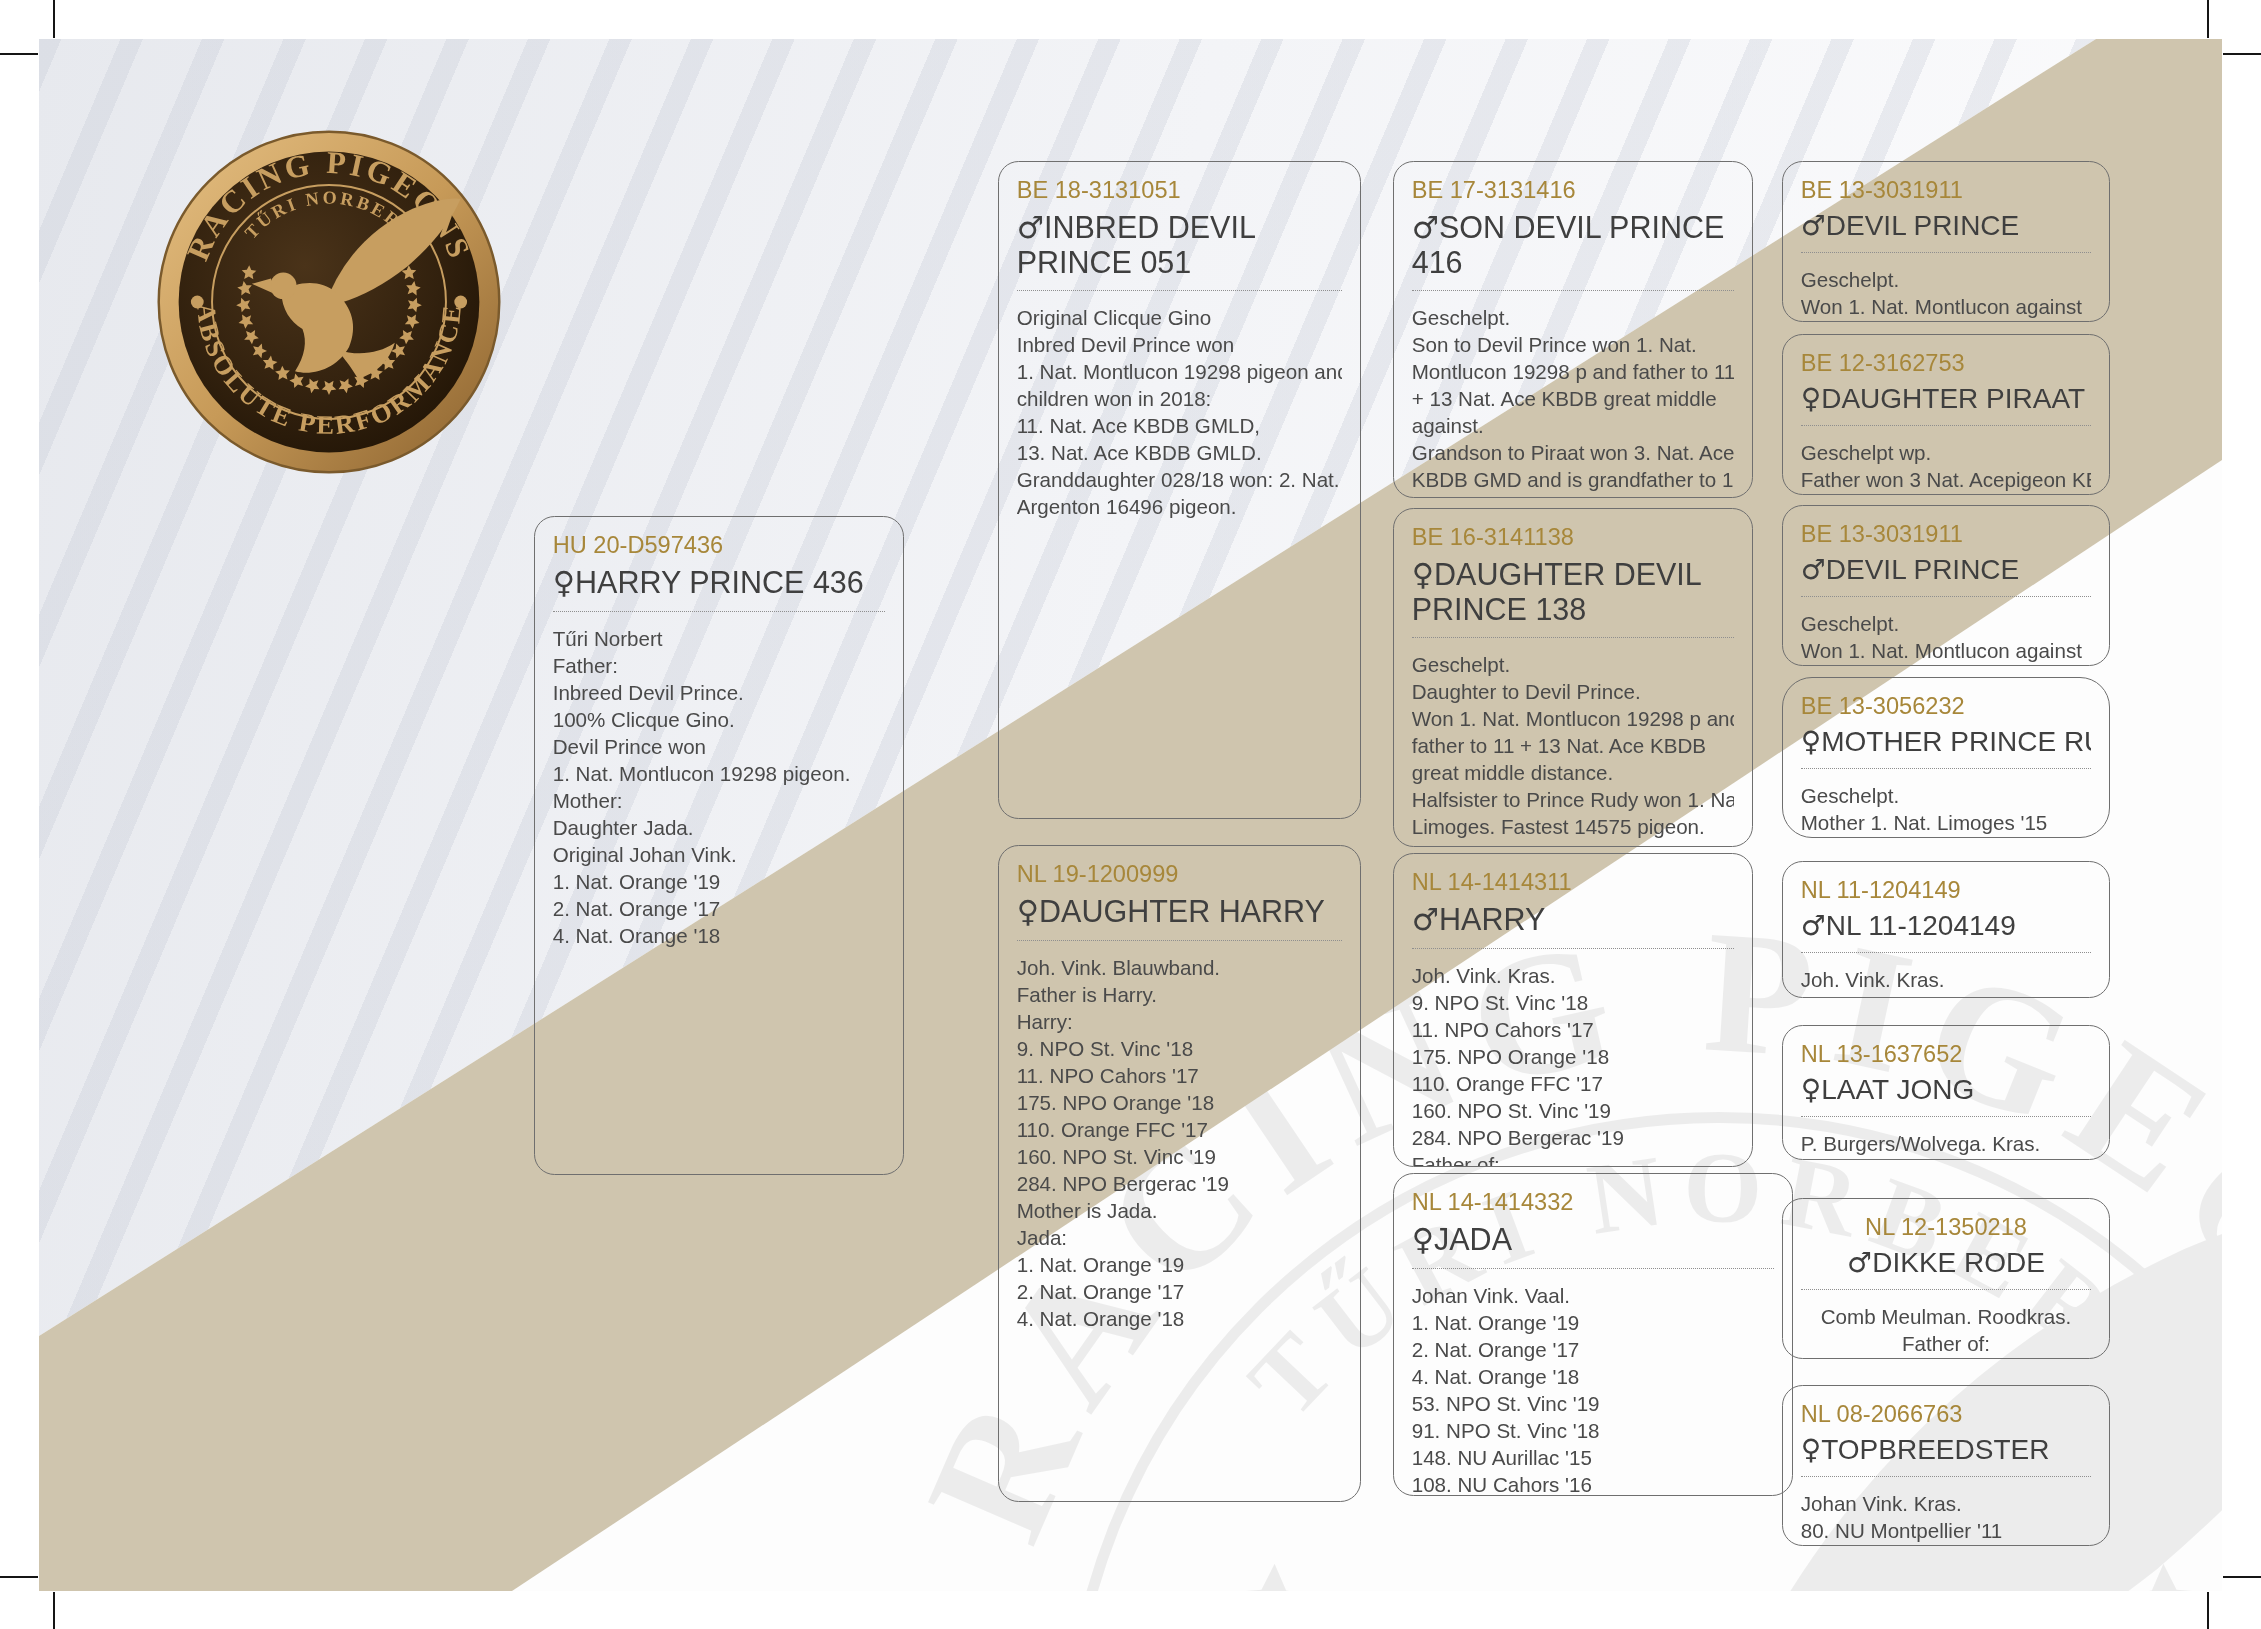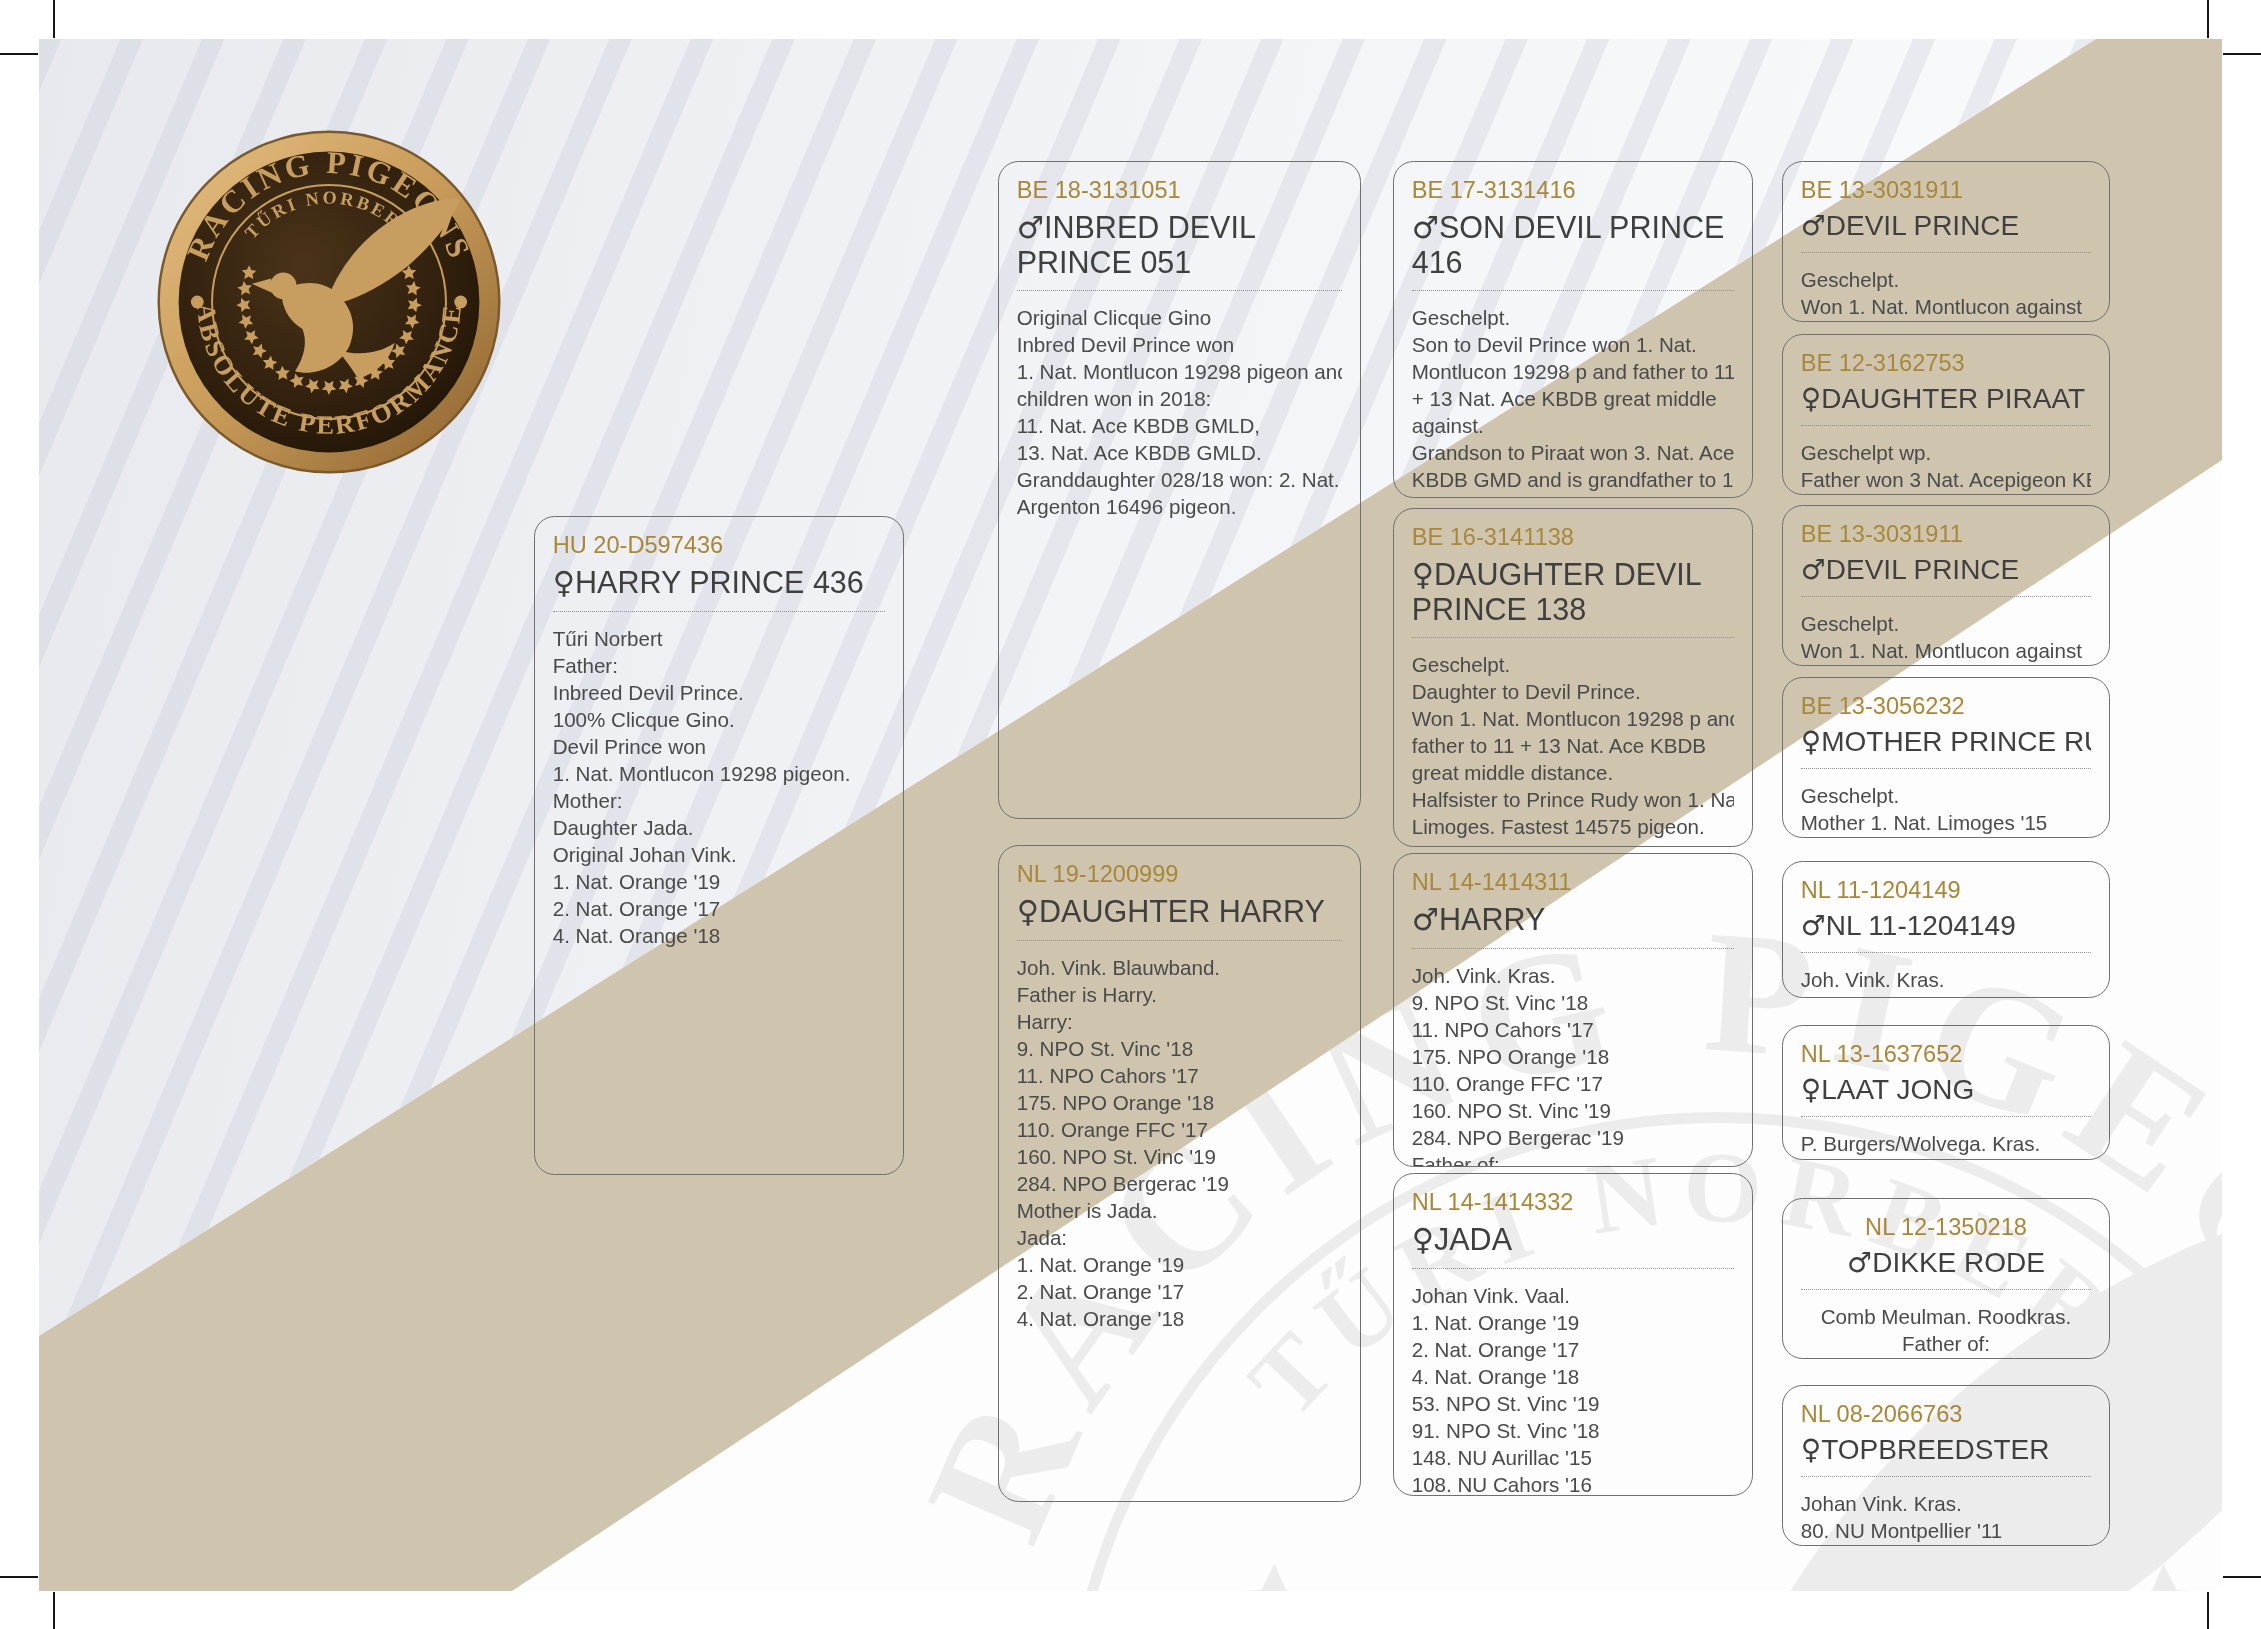--- a/index.html
+++ b/index.html
@@ -84,25 +84,25 @@
   .sex    { font-family:"DejaVu Sans", sans-serif; }
   .divider{ border-top:1.5px dotted #8f8f8f; margin:10.8px 0 12.8px 0; height:0; }
   .bline  { font-size:20.6px; line-height:27px; color:#4a4a4a; white-space:nowrap; overflow:hidden; }
 
   .slot-c1  { left:495px; top:477px;  width:370px; height:659px; }
   .slot-c2a { left:959px; top:122px;  width:363px; height:658px; }
   .slot-c2b { left:959px; top:806px; width:363px; height:657px; }
   .slot-c3a { left:1354px; top:122px;  width:360px; height:337px; }
   .slot-c3b { left:1354px; top:469px;  width:360px; height:339px; }
   .slot-c3c { left:1354px; top:814px; width:360px; height:314px; }
-  .slot-c3d { left:1354px; top:1134px; width:360px; height:323px; }
+  .slot-c3d { left:1354px; top:1134px; width:400px; height:323px; }
   .slot-c4a { left:1743px; top:122px;  width:328px; height:161px; }
   .slot-c4b { left:1743px; top:295px;  width:328px; height:161px; }
   .slot-c4c { left:1743px; top:466px;  width:328px; height:161px; }
-  .slot-c4d { left:1743px; top:638px; width:328px; height:161px; }
+  .slot-c4d { left:1743px; top:638px; width:328px; height:161px;border-radius:30px; }
   .slot-c4e { left:1743px; top:822px; width:328px; height:137px; }
   .slot-c4f { left:1743px; top:986px; width:328px; height:135px; }
   .slot-c4g { left:1743px; top:1159px; width:328px; height:161px;text-align:center; }
   .slot-c4h { left:1743px; top:1330px; width:328px; height:161px;margin-top:16px; }
 
   .col4 .name { font-size:28px; white-space:nowrap; overflow:hidden; }
 </style>
 </head>
 <body>
 

